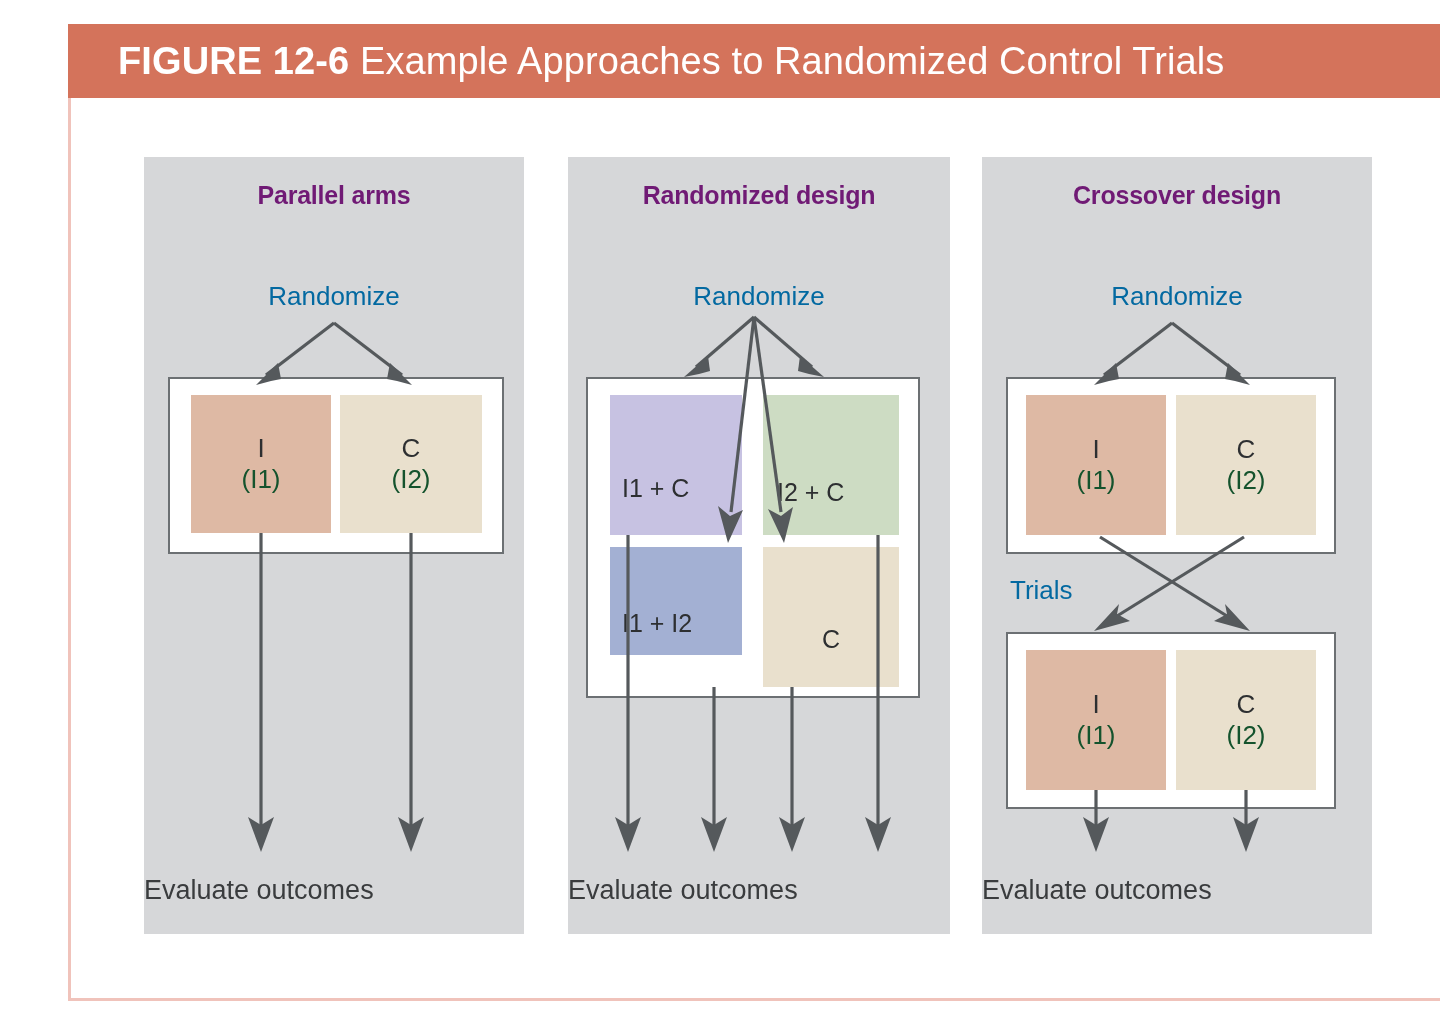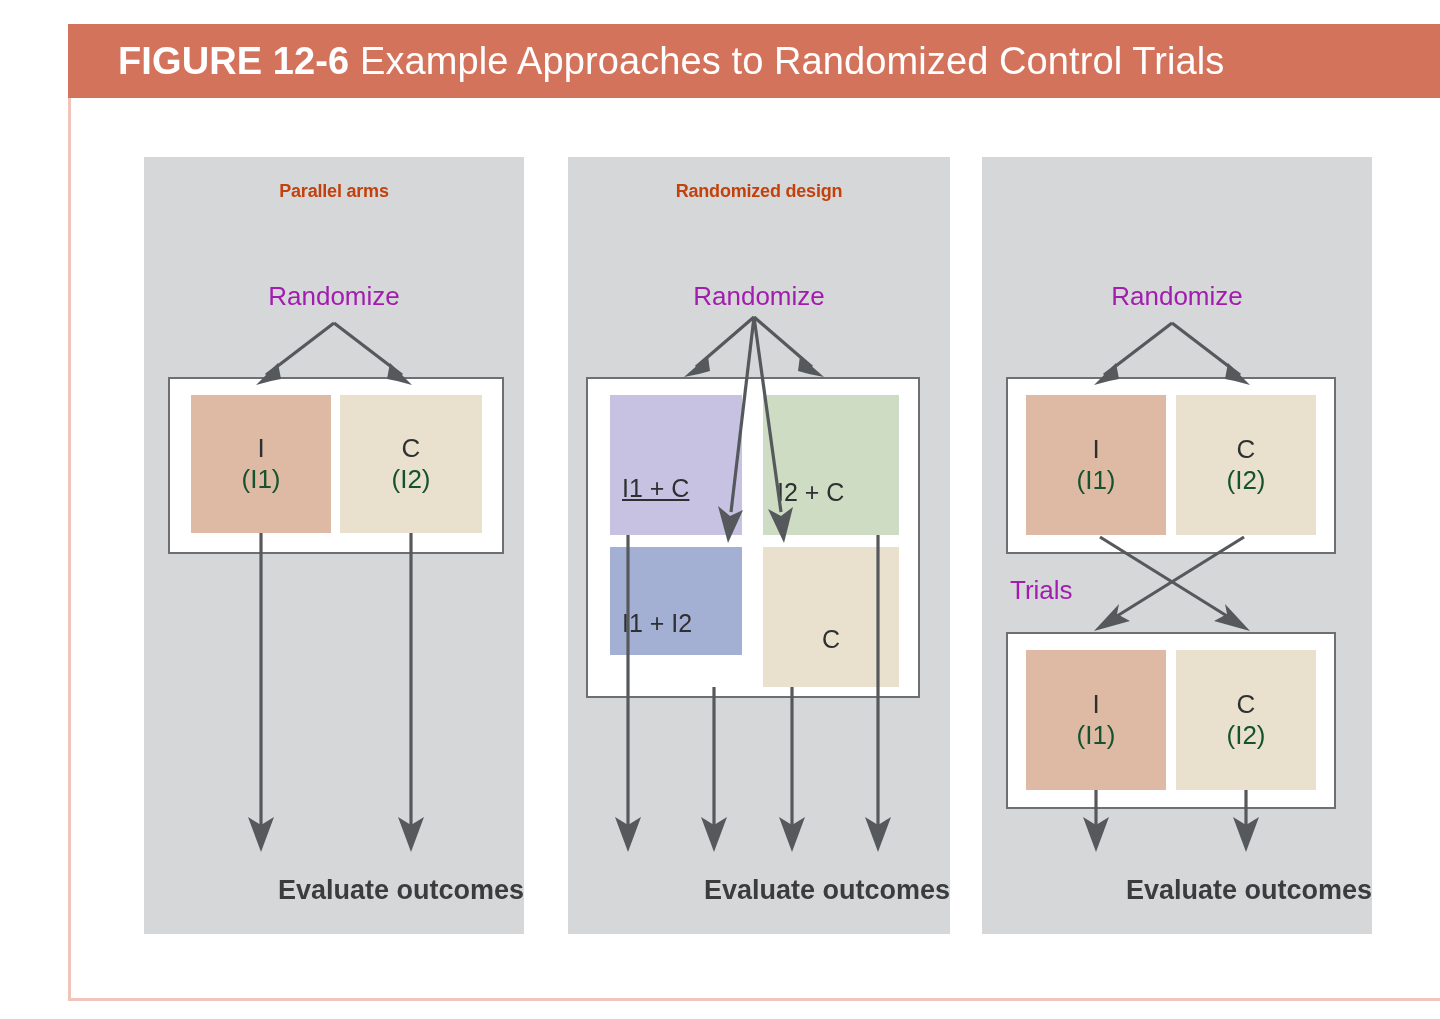--- a/index.html
+++ b/index.html
@@ -57,23 +57,23 @@
   #panel-parallel  { left: 144px;  top: 157px; width: 380px; height: 777px; }
   #panel-factorial { left: 568px;  top: 157px; width: 382px; height: 777px; }
   #panel-crossover { left: 982px;  top: 157px; width: 390px; height: 777px; }
 
   .panel-title {
     position: absolute;
     top: 24px;
     left: 0;
     width: 100%;
     text-align: center;
-    font-size: 18px;
+    font-size: 25px;
     font-weight: bold;
-    color: #c2410c;
+    color: #701a75;
     letter-spacing: -0.2px;
   }
 
   
   .arrow-layer {
     position: absolute;
     left: 0;
     top: 0;
     width: 100%;
     height: 100%;
@@ -83,21 +83,21 @@
     stroke: #55595c;
     stroke-width: 3.2;
     fill: none;
   }
   .arrow-head { fill: #55595c; }
 
   
   .plain-label {
     position: absolute;
     font-size: 26px;
-    color: #a21caf;
+    color: #0369a1;
     white-space: nowrap;
   }
 
   
   .group-frame {
     position: absolute;
     background: #ffffff;
     border: 2.6px solid #6c7073;
     box-sizing: border-box;
   }
@@ -126,24 +126,23 @@
     white-space: nowrap;
   }
   .cell.expr-left { align-items: flex-start; padding-left: 12px; }
   .cell.expr-right { align-items: flex-start; padding-left: 14px; }
 
   .outcome-label {
     position: absolute;
     bottom: 28px;
     left: 0;
     width: 100%;
-    text-align: right;
+    text-align: left;
     font-size: 27px;
     color: #3a3c3e;
-    font-weight: bold;
   }
 </style>
 </head>
 <body>
 
 <div id="figure-frame"></div>
 
 <div id="figure-header">
   <div class="header-text">
     <span class="header-label">FIGURE 12-6</span><span>&nbsp;</span><span class="header-title">Example Approaches to Randomized Control Trials</span>
@@ -192,21 +191,21 @@
 </div>
 
 <div class="panel" id="panel-factorial">
   <div class="panel-title">Randomized design</div>
 
   <div class="plain-label" style="top:124px; left:50%; transform:translateX(-50%);">Randomize</div>
 
   <div class="group-frame" style="left:18px; top:220px; width:334px; height:321px;"></div>
 
   <div class="cell expr-left" style="left:42px; top:238px; width:132px; height:140px; background:#c7c2e2;">
-    <span class="cell-expr" style="margin-top:48px;text-decoration:underline;">I1 + C</span>
+    <span class="cell-expr" style="margin-top:48px;">I1 + C</span>
   </div>
 
   <div class="cell expr-right" style="left:195px; top:238px; width:136px; height:140px; background:#cddcc3;">
     <span class="cell-expr" style="margin-top:56px;text-align:right;">I2 + C</span>
   </div>
 
   <div class="cell expr-left" style="left:42px; top:390px; width:132px; height:108px; background:#a3b0d3;">
     <span class="cell-expr" style="margin-top:46px;">I1 + I2</span>
   </div>
 
@@ -248,20 +247,21 @@
     <g>
       <line class="arrow-line" x1="310" y1="378" x2="310" y2="672"></line>
       <polygon class="arrow-head" points="310,695 297,660 310,668 323,660"></polygon>
     </g>
   </svg>
 
   <div class="outcome-label">Evaluate outcomes</div>
 </div>
 
 <div class="panel" id="panel-crossover">
+  <div class="panel-title">Crossover design</div>
 
   <div class="plain-label" style="top:124px; left:50%; transform:translateX(-50%);">Randomize</div>
 
   <div class="group-frame" style="left:24px; top:220px; width:330px; height:177px;"></div>
 
   <div class="cell" style="left:44px; top:238px; width:140px; height:140px; background:#deb9a4;">
     <span class="cell-main">I</span>
     <span class="cell-sub">(I1)</span>
   </div>
 

